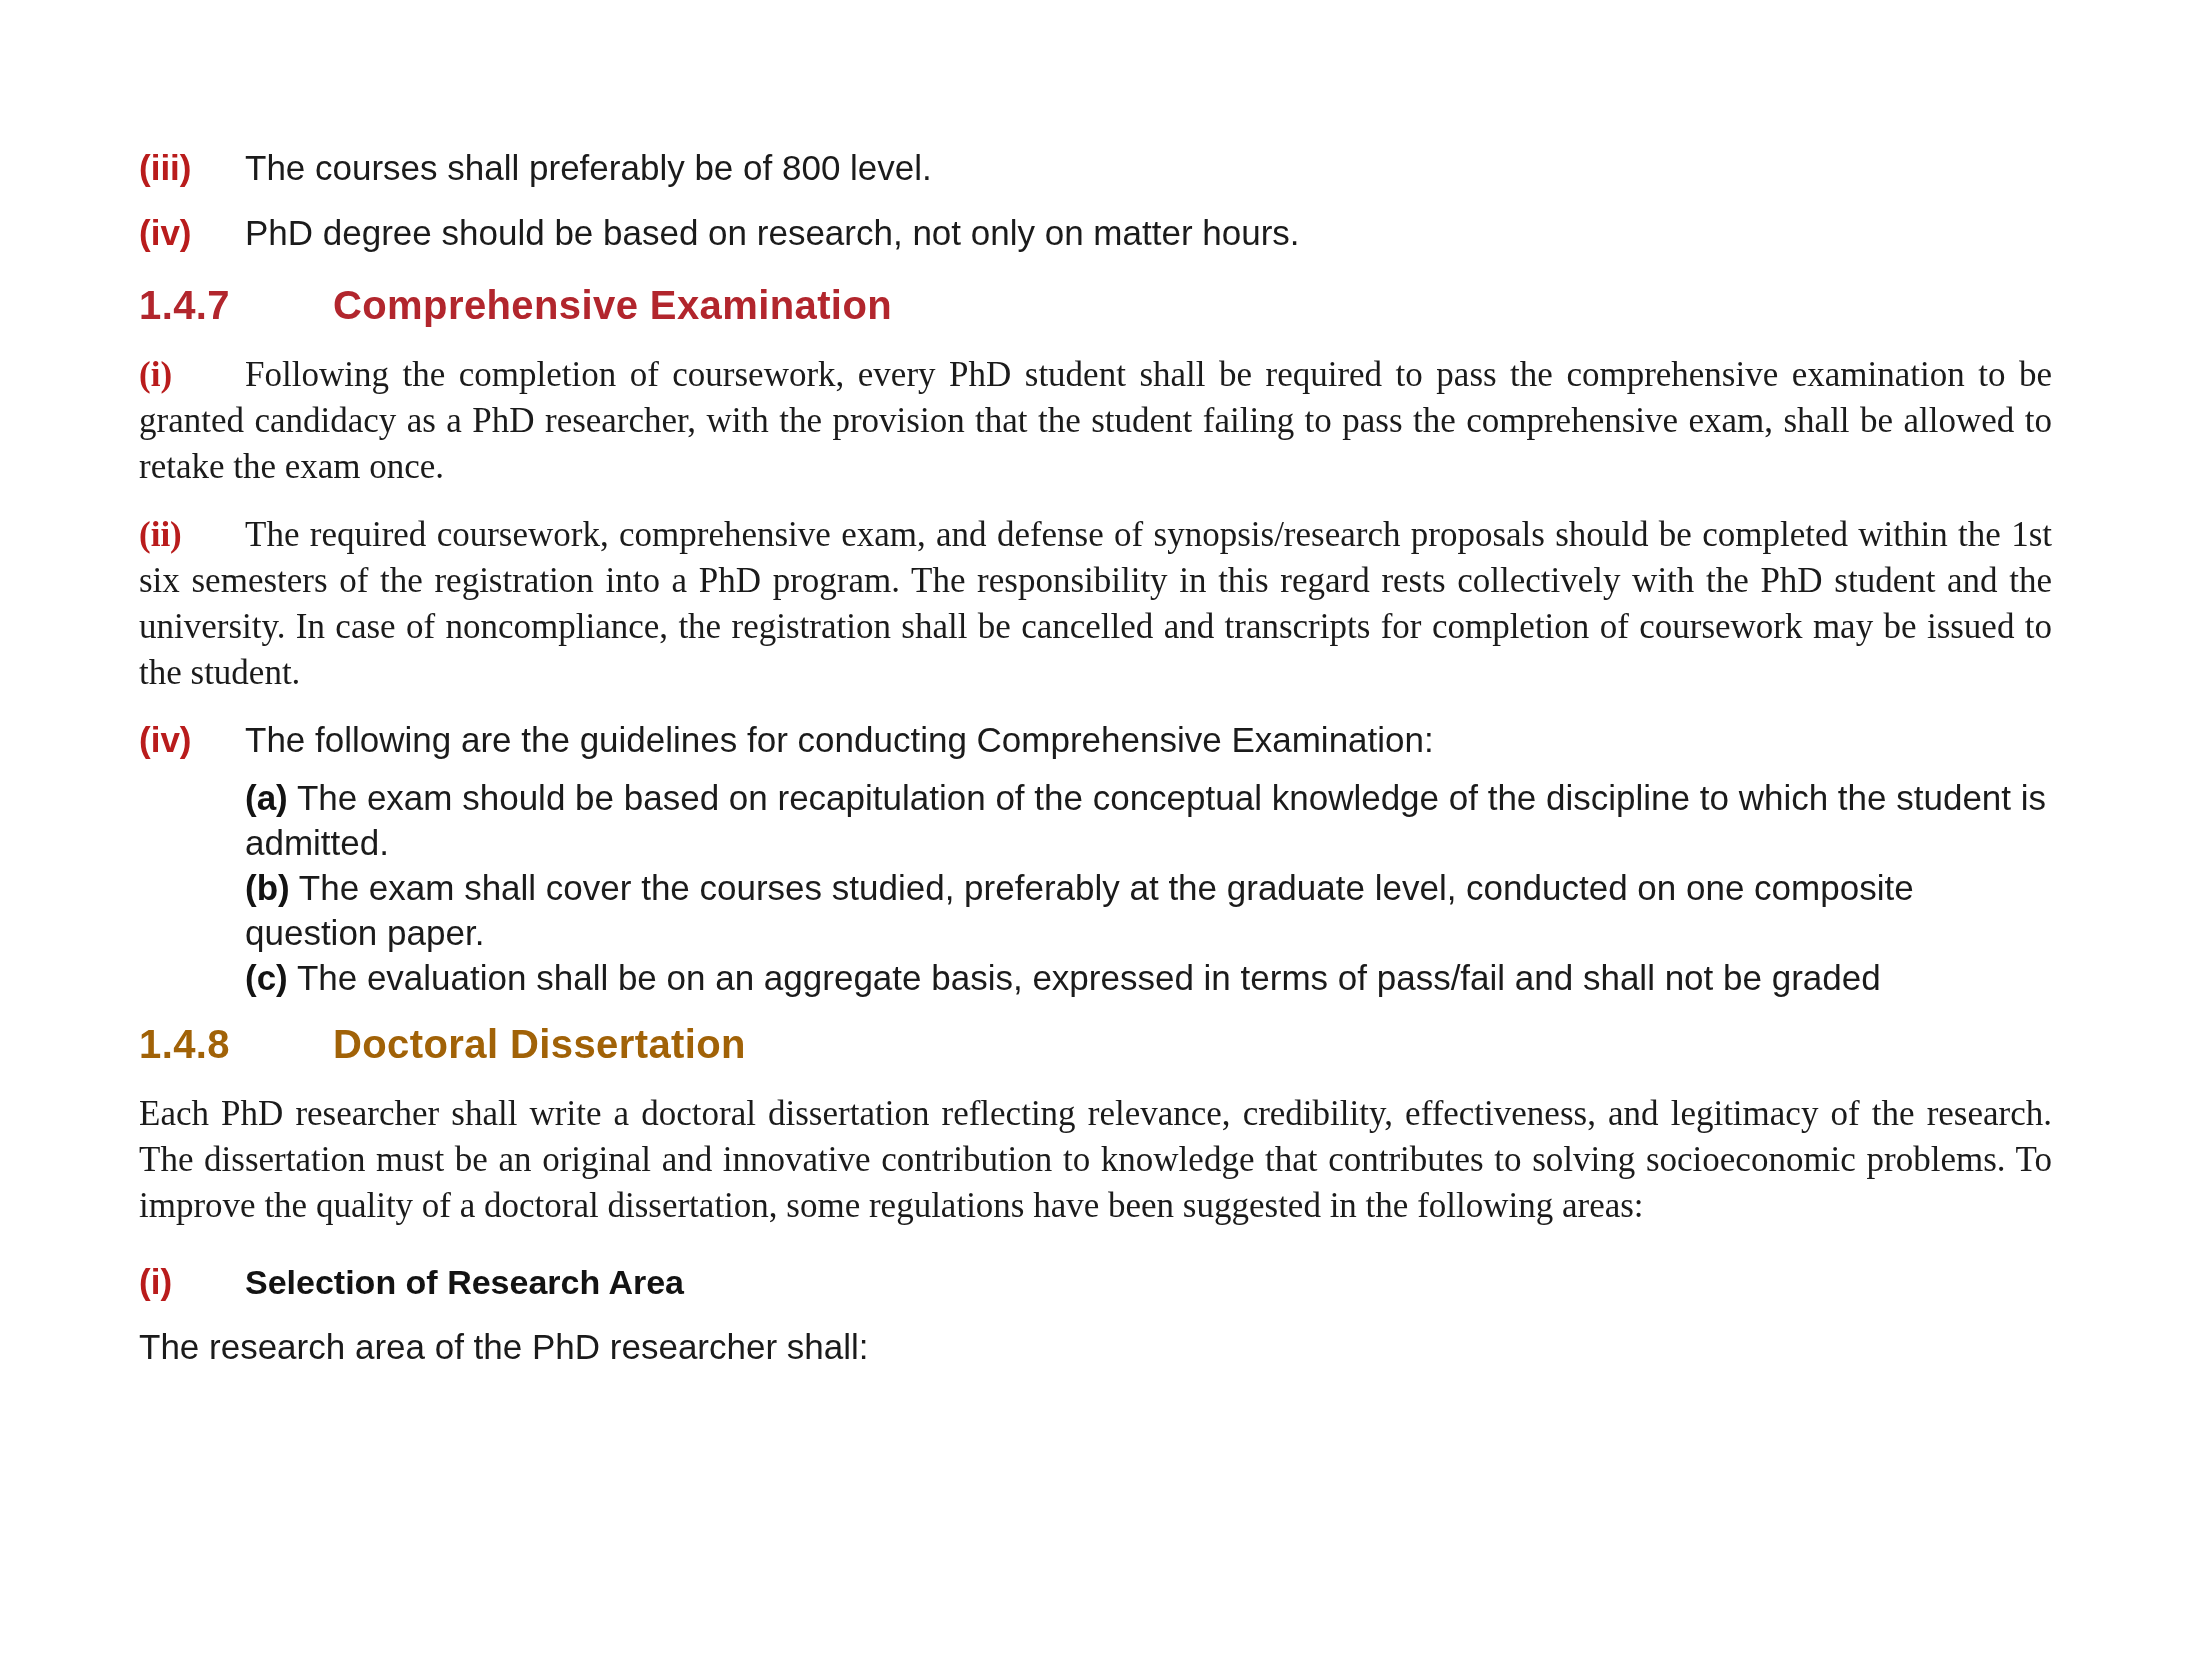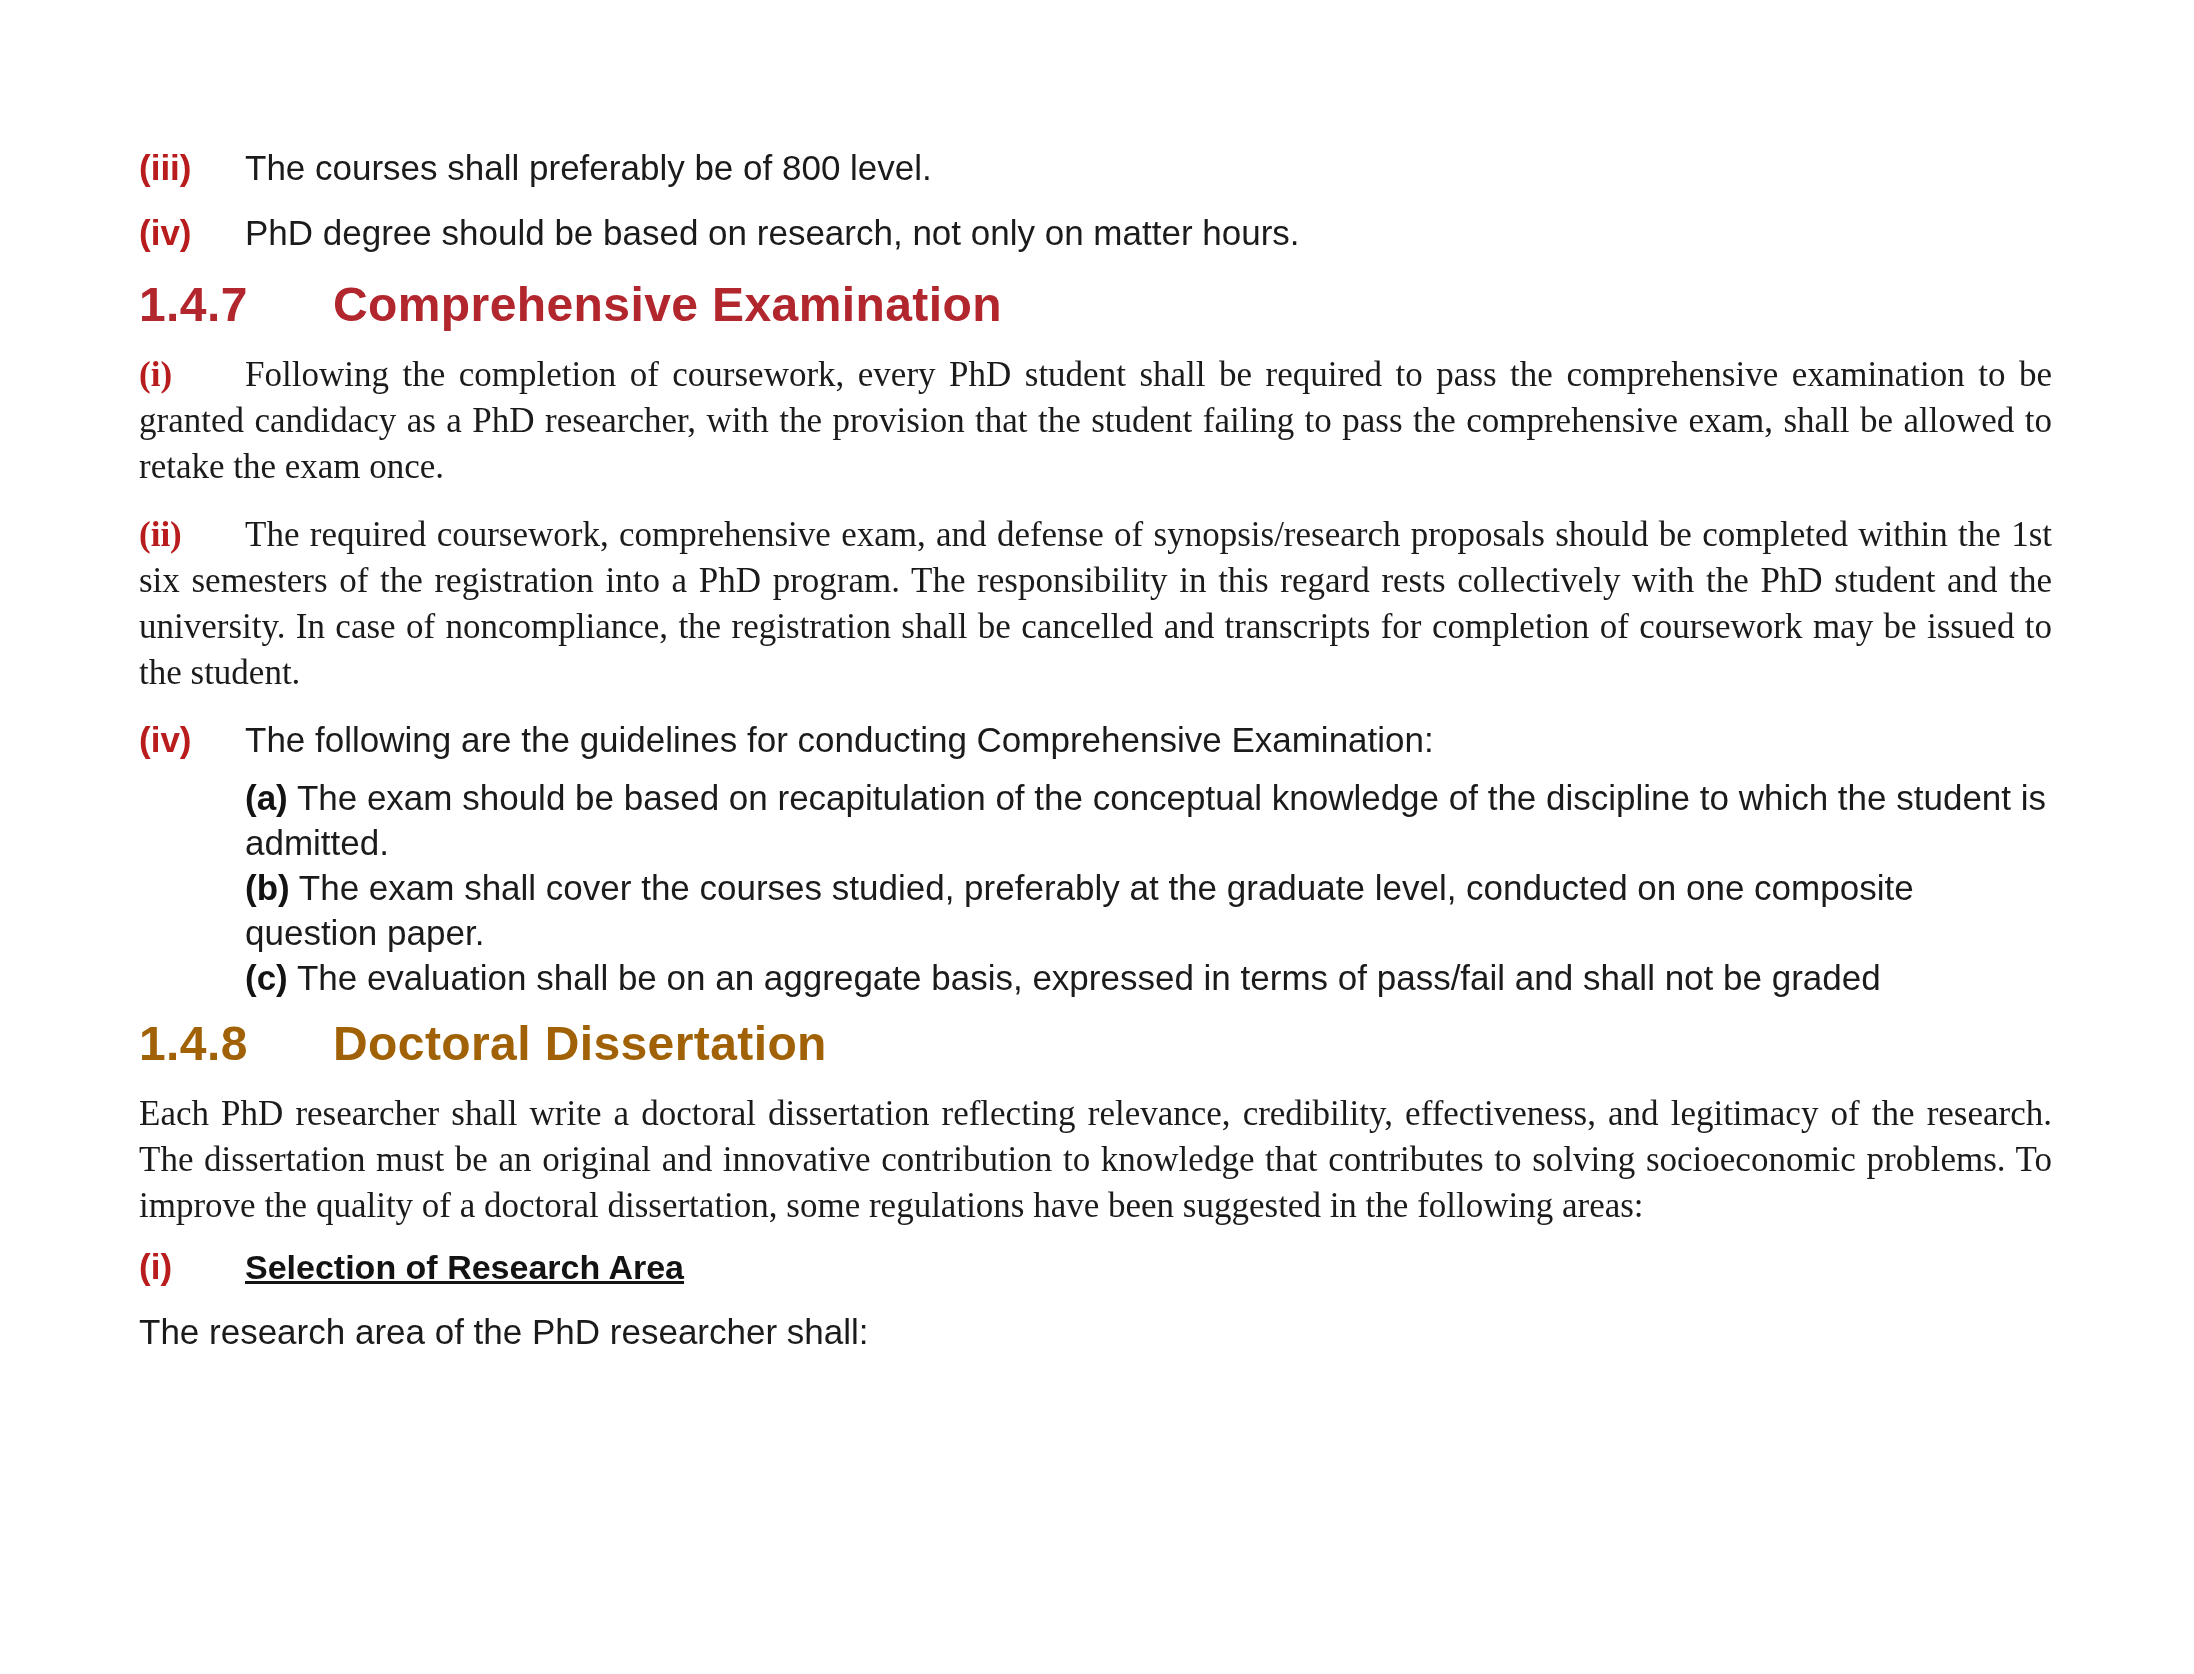--- a/index.html
+++ b/index.html
@@ -22,40 +22,39 @@
   .num-item { margin-top: 21.6px; }
 
   .tab-marker {
     display: inline-block;
     width: 106px;
     font-weight: 700;
     color: #b91c1c;
   }
 
   .sec-heading {
-    font-size: 48px;
+    font-size: 40px;
     line-height: 60px;
     font-weight: 700;
     margin-top: 12.3px;
     margin-bottom: 17px;
     letter-spacing: 0.4px;
   }
   .sec-heading .sec-num { display: inline-block; width: 194px; }
 
   .sub-list { margin-top: 12.3px; margin-left: 106px; }
   .sub-item { font-size: 35px; line-height: 45px; }
   .sub-item .sub-marker { font-weight: 700; color: #131313; }
 
   .sub-heading {
     font-size: 34px;
     line-height: 46px;
     font-weight: 700;
-    margin-top: 15px;
+    margin-top: 30px;
     color: #131313;
-    text-decoration: underline;
   }
   .sub-heading .tab-marker { font-size: 35px; }
 
   .closing-line { margin-top: 19px; }
 </style>
 </head>
 <body>
 
 <div class="page">
 

